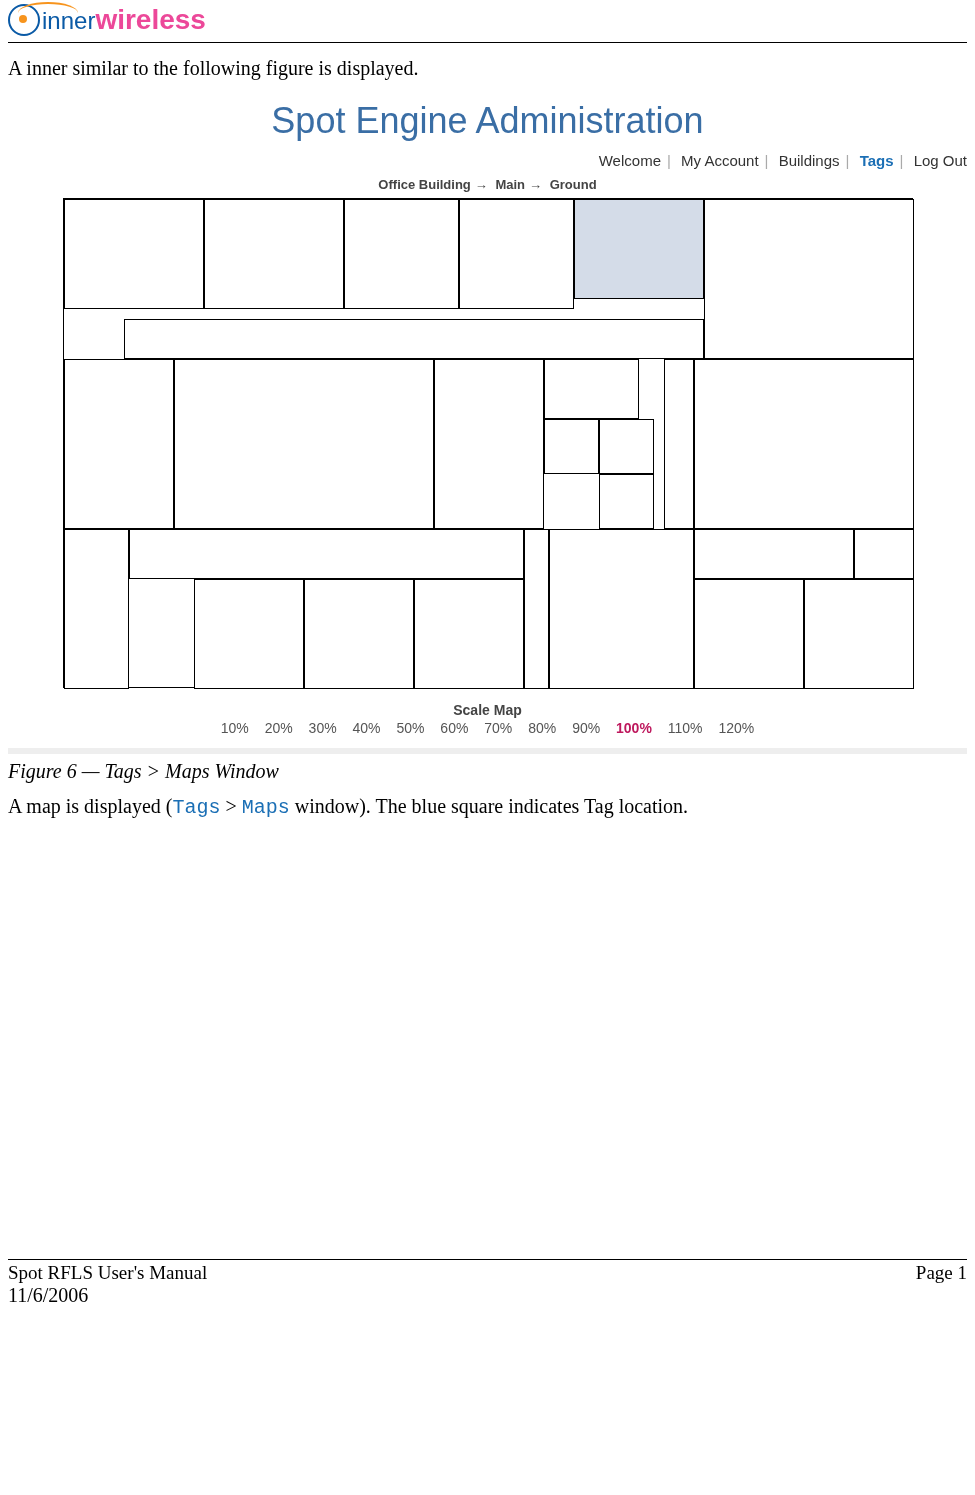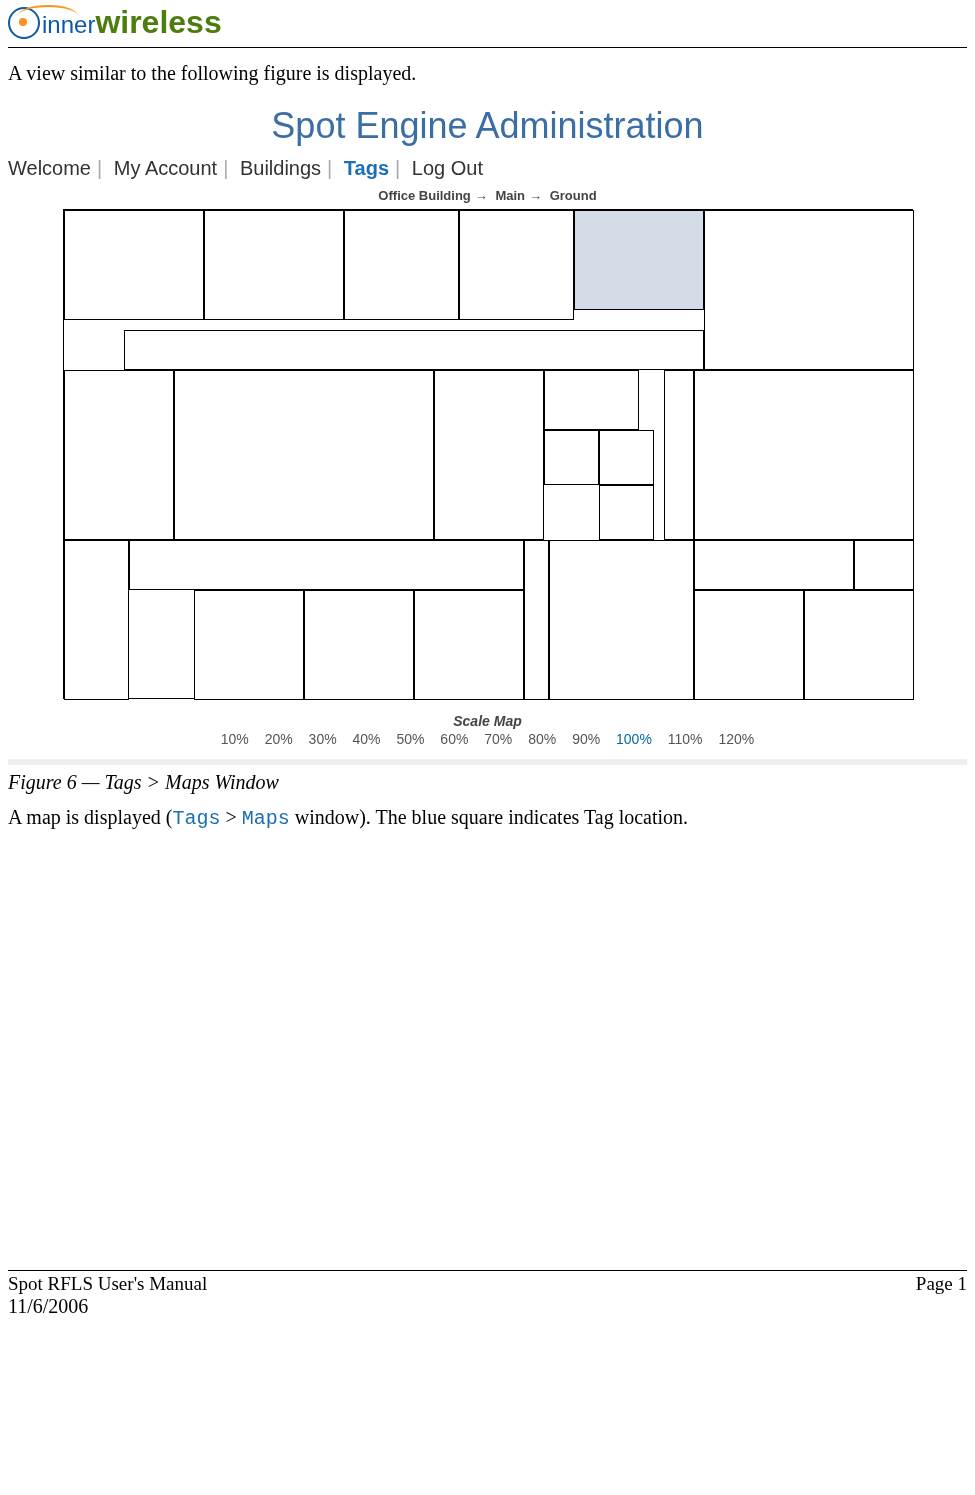--- a/index.html
+++ b/index.html
@@ -30,36 +30,36 @@
     background:#f7941d;
   }
   .logo-swoosh{
     position:absolute;
     width:60px;height:20px;
     border-top:2px solid #f7941d;
     border-radius:50%;
     left:8px;top:-4px;
   }
   .logo-text .w1{ color:#0a5aa6; font-size:24px; font-family:Arial,sans-serif;}
-  .logo-text .w2{ color:#4d7c0f; font-size:32px; font-weight:bold; font-family:Arial,sans-serif;}
+  .logo-text .w2{ color:#ec4899; font-size:28px; font-weight:bold; font-family:Arial,sans-serif;}
   hr.thin { border:none; border-top:1px solid #000; margin:2px 0 10px 0;}
   .intro { margin: 14px 0 10px 0; }
   .figwrap { background:#eee; padding:0; }
   .figinner{ background:#fff; margin-top:6px; padding-bottom:12px;}
   .title-app{
     font-family:"Trebuchet MS","Segoe UI",sans-serif;
     color:#3a6ea5;
     font-size:36px;
     text-align:center;
     padding:10px 0 6px 0;
   }
   .navrow{
     font-family:Arial,sans-serif;
-    font-size:20px;
-    text-align:left;
+    font-size:15px;
+    text-align:right;
     color:#333;
     margin:4px 0;
   }
   .navrow .sep{ color:#aaa; margin:0 6px;}
   .navrow .active{ color:#1b6fb5; font-weight:bold;}
   .breadcrumb{
     font-family:Arial,sans-serif; font-size:13px; font-weight:bold;
     text-align:center; color:#444; margin:8px 0 6px 0;
   }
   .breadcrumb .arrow{ margin:0 4px; font-weight:normal;}
@@ -68,28 +68,28 @@
     width:850px;
     height:490px;
     margin:0 auto;
     border:1px solid #000;
     box-sizing:border-box;
   }
   .r{position:absolute; border:1px solid #000; background:#fff; box-sizing:border-box;}
   .tagloc{ background:#d4dce8 !important; }
   .scalelabel{
     font-family:Arial,sans-serif; font-size:14px; font-weight:bold;
-    text-align:center; color:#444; margin-top:14px;font-style:italic;
+    text-align:center; color:#444; margin-top:14px;
   }
   .scalerow{
     font-family:Arial,sans-serif; font-size:14px; color:#555;
     text-align:center; margin-top:2px;
   }
   .scalerow span{ margin:12px 6px;}
-  .scalerow .bold{ font-weight:normal; color:#0369a1;}
+  .scalerow .bold{ font-weight:bold; color:#be185d;}
   .figcap{ font-style:italic; margin:6px 0 12px 0;}
   .bodytext .code{ font-family:"Courier New",monospace; font-size:20px; color:#1b6fb5;}
   .footer{
     position:relative;
     margin-top:440px;
   }
   .footer hr{border:none;border-top:1px solid #000;margin:0 0 2px 0;}
   .footline{ display:flex; justify-content:space-between; font-size:19px;}
 </style>
 </head>
@@ -98,21 +98,21 @@
 <div class="header-logo">
   <div class="logo-dot">
       <div class="logo-swoosh"></div>
     </div>
   <div class="logo-text">
     <span class="w1">inner</span><span class="w2">wireless</span>
   </div>
 </div>
 <hr class="thin">
 
-<div class="intro">A view similar to the following figure is displayed.</div>
+<div class="intro">A inner similar to the following figure is displayed.</div>
 
 <div class="figwrap">
   <div class="figinner">
     <div class="title-app">Spot Engine Administration</div>
 
     <div class="navrow">
       <span>Welcome</span><span class="sep">|</span>
       <span>My Account</span><span class="sep">|</span>
       <span>Buildings</span><span class="sep">|</span>
       <span class="active">Tags</span><span class="sep">|</span>

